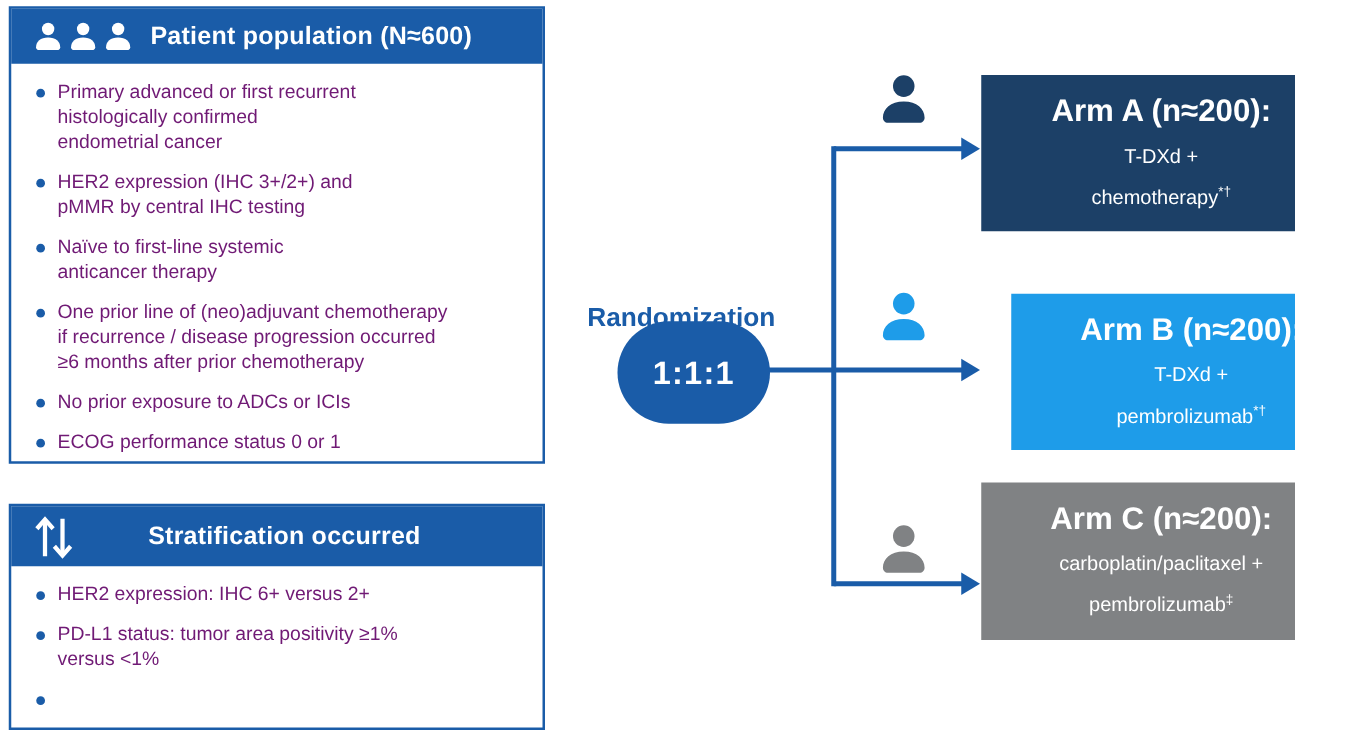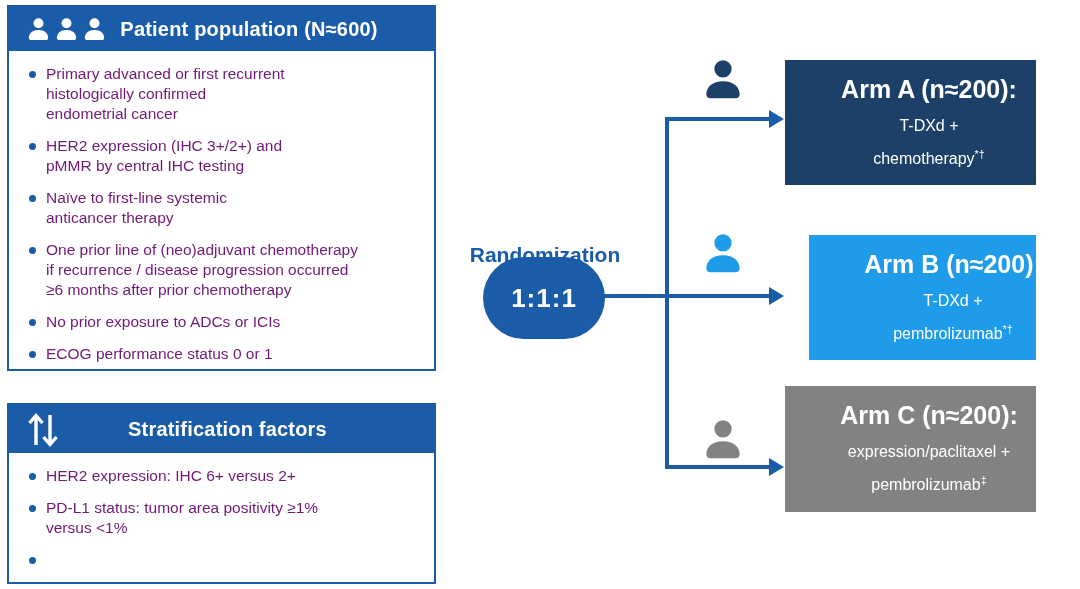--- a/index.html
+++ b/index.html
@@ -75,21 +75,21 @@
     left: 450px; top: 219px;
     width: 190px;
     text-align: center;
     font-weight: bold;
     font-size: 21px;
     color: var(--blue, #1A5CA8);
     margin-top: 24px;
   }
   .rand-pill {
     position: absolute;
-    left: 483px; top: 257px;
+    left: 494px; top: 257px;
     width: 122px; height: 82px;
     border-radius: 41px;
     background: var(--blue, #1A5CA8);
     display: flex; align-items: center; justify-content: center;
     color: #ffffff;
     font-weight: bold;
     font-size: 26px;
     letter-spacing: 1px;
   }
 
@@ -200,21 +200,21 @@
   <section class="panel panel-strat">
     <div class="panel-header">
       <span>
         <svg class="updown-icon" width="36" height="40" viewBox="0 0 36 40" fill="none" stroke="#ffffff" stroke-width="3.4">
           <path d="M11 36 V8"></path>
             <path d="M4.5 14 L11 6.5 L17.5 14"></path>
           <path d="M25 6 V34"></path>
             <path d="M18.5 28 L25 35.5 L31.5 28"></path>
         </svg>
       </span>
-      <span class="panel-title">Stratification factors</span>
+      <span class="panel-title">Stratification occurred</span>
     </div>
     <div class="panel-body">
       <div class="bullet">
           <span class="bullet-dot"></span>
           <span class="bullet-text">HER2 expression: IHC 6+ versus 2+</span>
         </div>
       <div class="bullet">
           <span class="bullet-dot"></span>
           <span class="bullet-text">PD-L1 status: tumor area positivity ≥1%
 versus &lt;1%</span>
@@ -262,17 +262,17 @@
   </div>
 
   <div class="arm arm-b" style="background: rgb(30, 156, 233);">
     <div class="arm-title">Arm B (n≈200):</div>
     <div class="arm-line">T-DXd +</div>
     <div class="arm-line"><span>pembrolizumab</span><span class="sup">*†</span></div>
   </div>
 
   <div class="arm arm-c" style="background: rgb(128, 130, 132);">
     <div class="arm-title">Arm C (n≈200):</div>
-    <div class="arm-line">expression/paclitaxel +</div>
+    <div class="arm-line">carboplatin/paclitaxel +</div>
     <div class="arm-line"><span>pembrolizumab</span><span class="sup">‡</span></div>
   </div>
 
 </div>
 
 </body></html>

